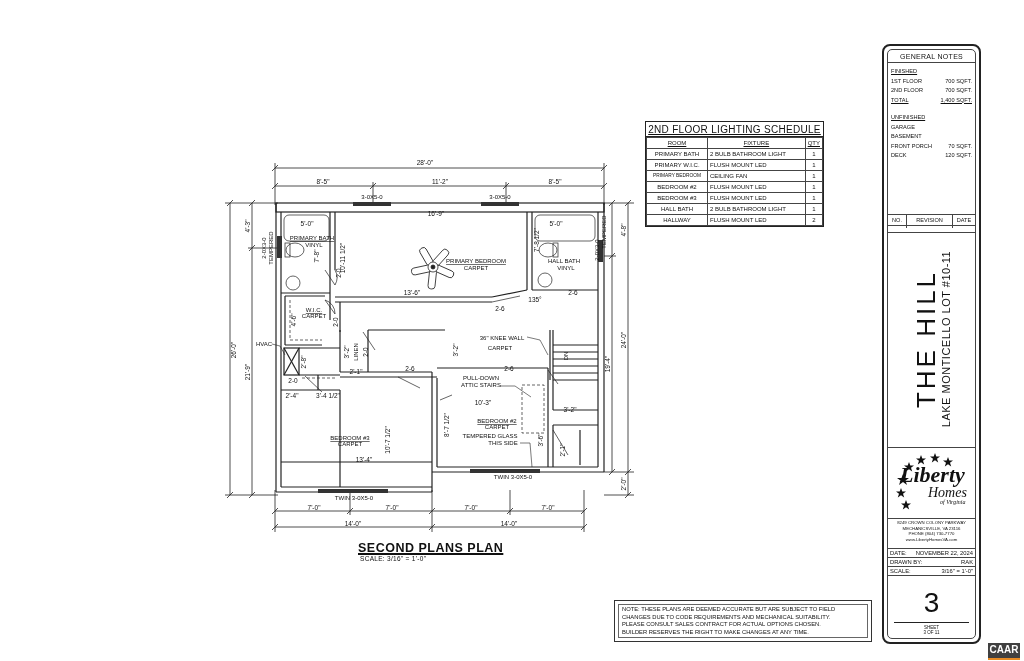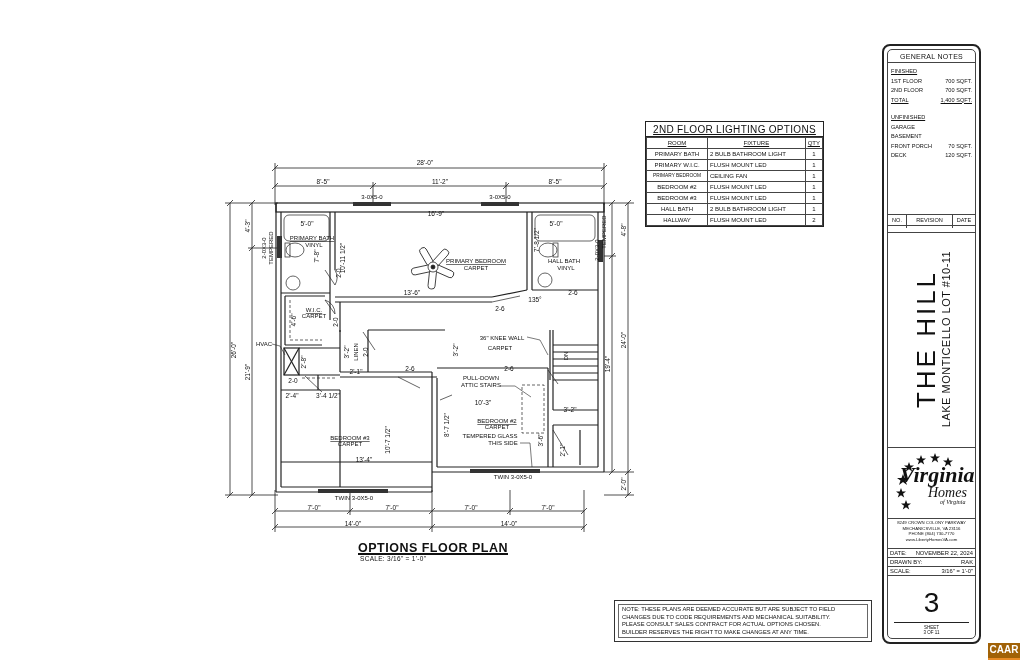--- a/index.html
+++ b/index.html
@@ -76,21 +76,21 @@
                 border:1px solid #666; font-size:5.8px; line-height:7.5px; padding:1px 3px; }
 
   
   .plan-title { position:absolute; left:358px; top:541px; font-size:12.5px;
                 font-weight:bold; letter-spacing:0.5px; text-decoration:underline;
                 text-decoration-thickness:2px; }
   .plan-scale { position:absolute; left:360px; top:555px; font-size:6.5px; letter-spacing:0.3px; }
 
   
   .caar { position:absolute; left:988px; top:643px; width:32px; height:15px;
-          background:#a16207; color:#fff; font-size:10px; font-weight:bold;
+          background:#404040; color:#fff; font-size:10px; font-weight:bold;
           text-align:center; line-height:13px; border-bottom:2px solid #e78a24; }
 </style>
 </head>
 <body>
 
 <svg class="plan-svg" viewBox="0 0 1024 661" xmlns="http://www.w3.org/2000/svg">
   <g stroke="#222" stroke-width="0.8" fill="none">
 
     <line x1="275" y1="168" x2="604" y2="168"></line>
     <line x1="275" y1="163" x2="275" y2="205"></line>
@@ -349,25 +349,25 @@
     <text transform="translate(568,356) rotate(-90)" text-anchor="middle">DN</text>
   </g>
   <g stroke="#222" stroke-width="0.6" fill="none">
     <path d="M272,344 L280,346 L285,355"></path>
     <path d="M527,337 L540,340 L548,355"></path>
     <path d="M500,386 L515,386 L531,397"></path>
     <path d="M520,443 L530,443 L532,467"></path>
   </g>
 </svg>
 
-<div class="plan-title">OPTIONS FLOOR PLAN</div>
+<div class="plan-title">SECOND PLANS PLAN</div>
 <div class="plan-scale">SCALE: 3/16" = 1'-0"</div>
 
 <div class="schedule">
-  <div class="title">2ND FLOOR LIGHTING OPTIONS</div>
+  <div class="title">2ND FLOOR LIGHTING SCHEDULE</div>
   <table>
     <thead>
       <tr>
         <th>ROOM</th>
         <th>FIXTURE</th>
         <th class="qty">QTY</th>
       </tr>
     </thead>
     <tbody>
       <tr>
@@ -469,21 +469,21 @@
         <g fill="#111">
           <polygon points="10,22 11.5,26 16,26 12.5,28.5 14,33 10,30 6,33 7.5,28.5 4,26 8.5,26"></polygon>
           <polygon points="16,10 17.3,13.5 21,13.5 18,15.8 19.2,19.5 16,17.2 12.8,19.5 14,15.8 11,13.5 14.7,13.5"></polygon>
           <polygon points="28,3 29.3,6.5 33,6.5 30,8.8 31.2,12.5 28,10.2 24.8,12.5 26,8.8 23,6.5 26.7,6.5"></polygon>
           <polygon points="42,1 43.3,4.5 47,4.5 44,6.8 45.2,10.5 42,8.2 38.8,10.5 40,6.8 37,4.5 40.7,4.5"></polygon>
           <polygon points="55,5 56.3,8.5 60,8.5 57,10.8 58.2,14.5 55,12.2 51.8,14.5 53,10.8 50,8.5 53.7,8.5"></polygon>
           <polygon points="8,36 9.3,39.5 13,39.5 10,41.8 11.2,45.5 8,43.2 4.8,45.5 6,41.8 3,39.5 6.7,39.5"></polygon>
           <polygon points="13,48 14.3,51.5 18,51.5 15,53.8 16.2,57.5 13,55.2 9.8,57.5 11,53.8 8,51.5 11.7,51.5"></polygon>
         </g>
       </svg>
-      <div class="logo-liberty">Virginia</div>
+      <div class="logo-liberty">Liberty</div>
       <div class="logo-homes">Homes</div>
       <div class="logo-of">of Virginia</div>
     </div>
 
     <div class="address">
       <div>8249 CROWN COLONY PARKWAY</div>
       <div>MECHANICSVILLE, VA 23116</div>
       <div>PHONE (804) 730-7770</div>
       <div>www.LibertyHomesVA.com</div>
     </div>

